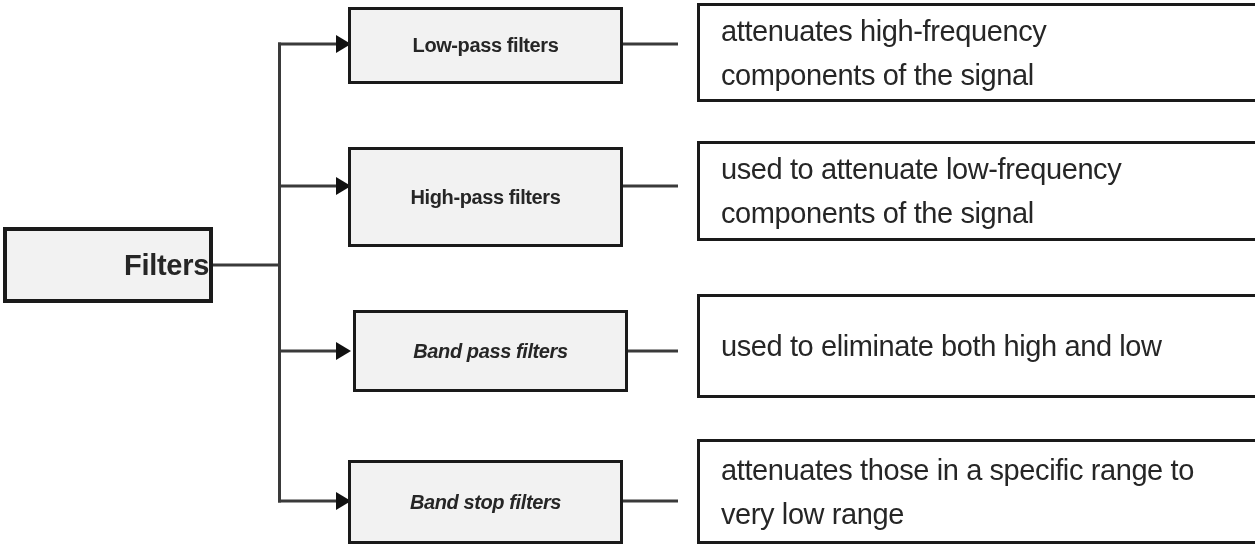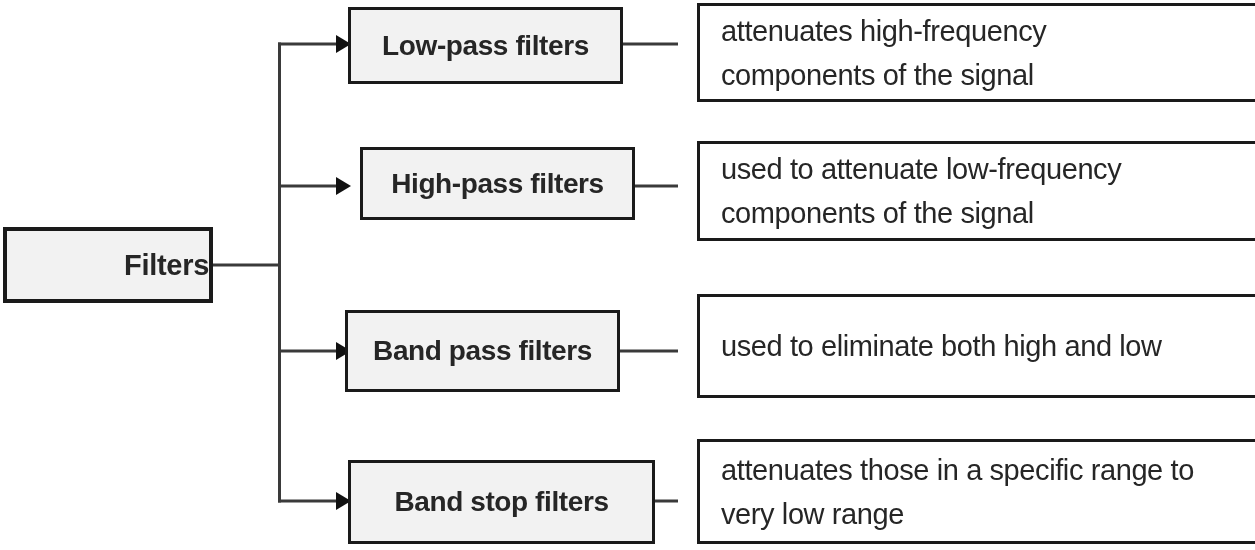--- a/index.html
+++ b/index.html
@@ -43,21 +43,21 @@
     position: absolute;
     box-sizing: border-box;
     display: flex;
     align-items: center;
     color: var(--text);
   }
   .node {
     background: var(--node-fill);
     border: 3px solid var(--node-border);
     justify-content: center;
-    font-size: 28px;
+    font-size: 20px;
     font-weight: 600;
     letter-spacing: -0.4px;
   }
   .root-node {
     background: var(--node-fill);
     border: 4px solid var(--node-border);
     justify-content: flex-end;
     font-size: 29px;
     font-weight: 700;
     letter-spacing: -0.3px;
@@ -106,27 +106,27 @@
     <line x1="620" y1="501" x2="678" y2="501"></line>
   </svg>
 
   <div class="box root-node" style="left:3px; top:227px; width:210px; height:76px;">
     <span>Filters</span>
   </div>
 
   <div class="box node" style="left:348px; top:7px; width:275px; height:77px;">
     <span>Low-pass filters</span>
   </div>
-  <div class="box node" style="left:348px; top:147px; width:275px; height:73px;margin-left:12px;">
+  <div class="box node" style="left:348px; top:147px; width:275px; height:100px;">
     <span>High-pass filters</span>
   </div>
-  <div class="box node" style="left:345px; top:310px; width:275px; height:82px;">
+  <div class="box node" style="left:353px; top:310px; width:275px; height:82px;font-style:italic;">
     <span>Band pass filters</span>
   </div>
-  <div class="box node" style="left:348px; top:460px; width:307px; height:84px;">
+  <div class="box node" style="left:348px; top:460px; width:275px; height:84px;font-style:italic;">
     <span>Band stop filters</span>
   </div>
 
   <div class="box desc" style="left:675px; top:3px; width:575px; height:99px;">
     <span>attenuates high-frequency</span>
     <span>components of the signal</span>
   </div>
   <div class="box desc" style="left:675px; top:141px; width:575px; height:100px;">
     <span>used to attenuate low-frequency</span>
     <span>components of the signal</span>

